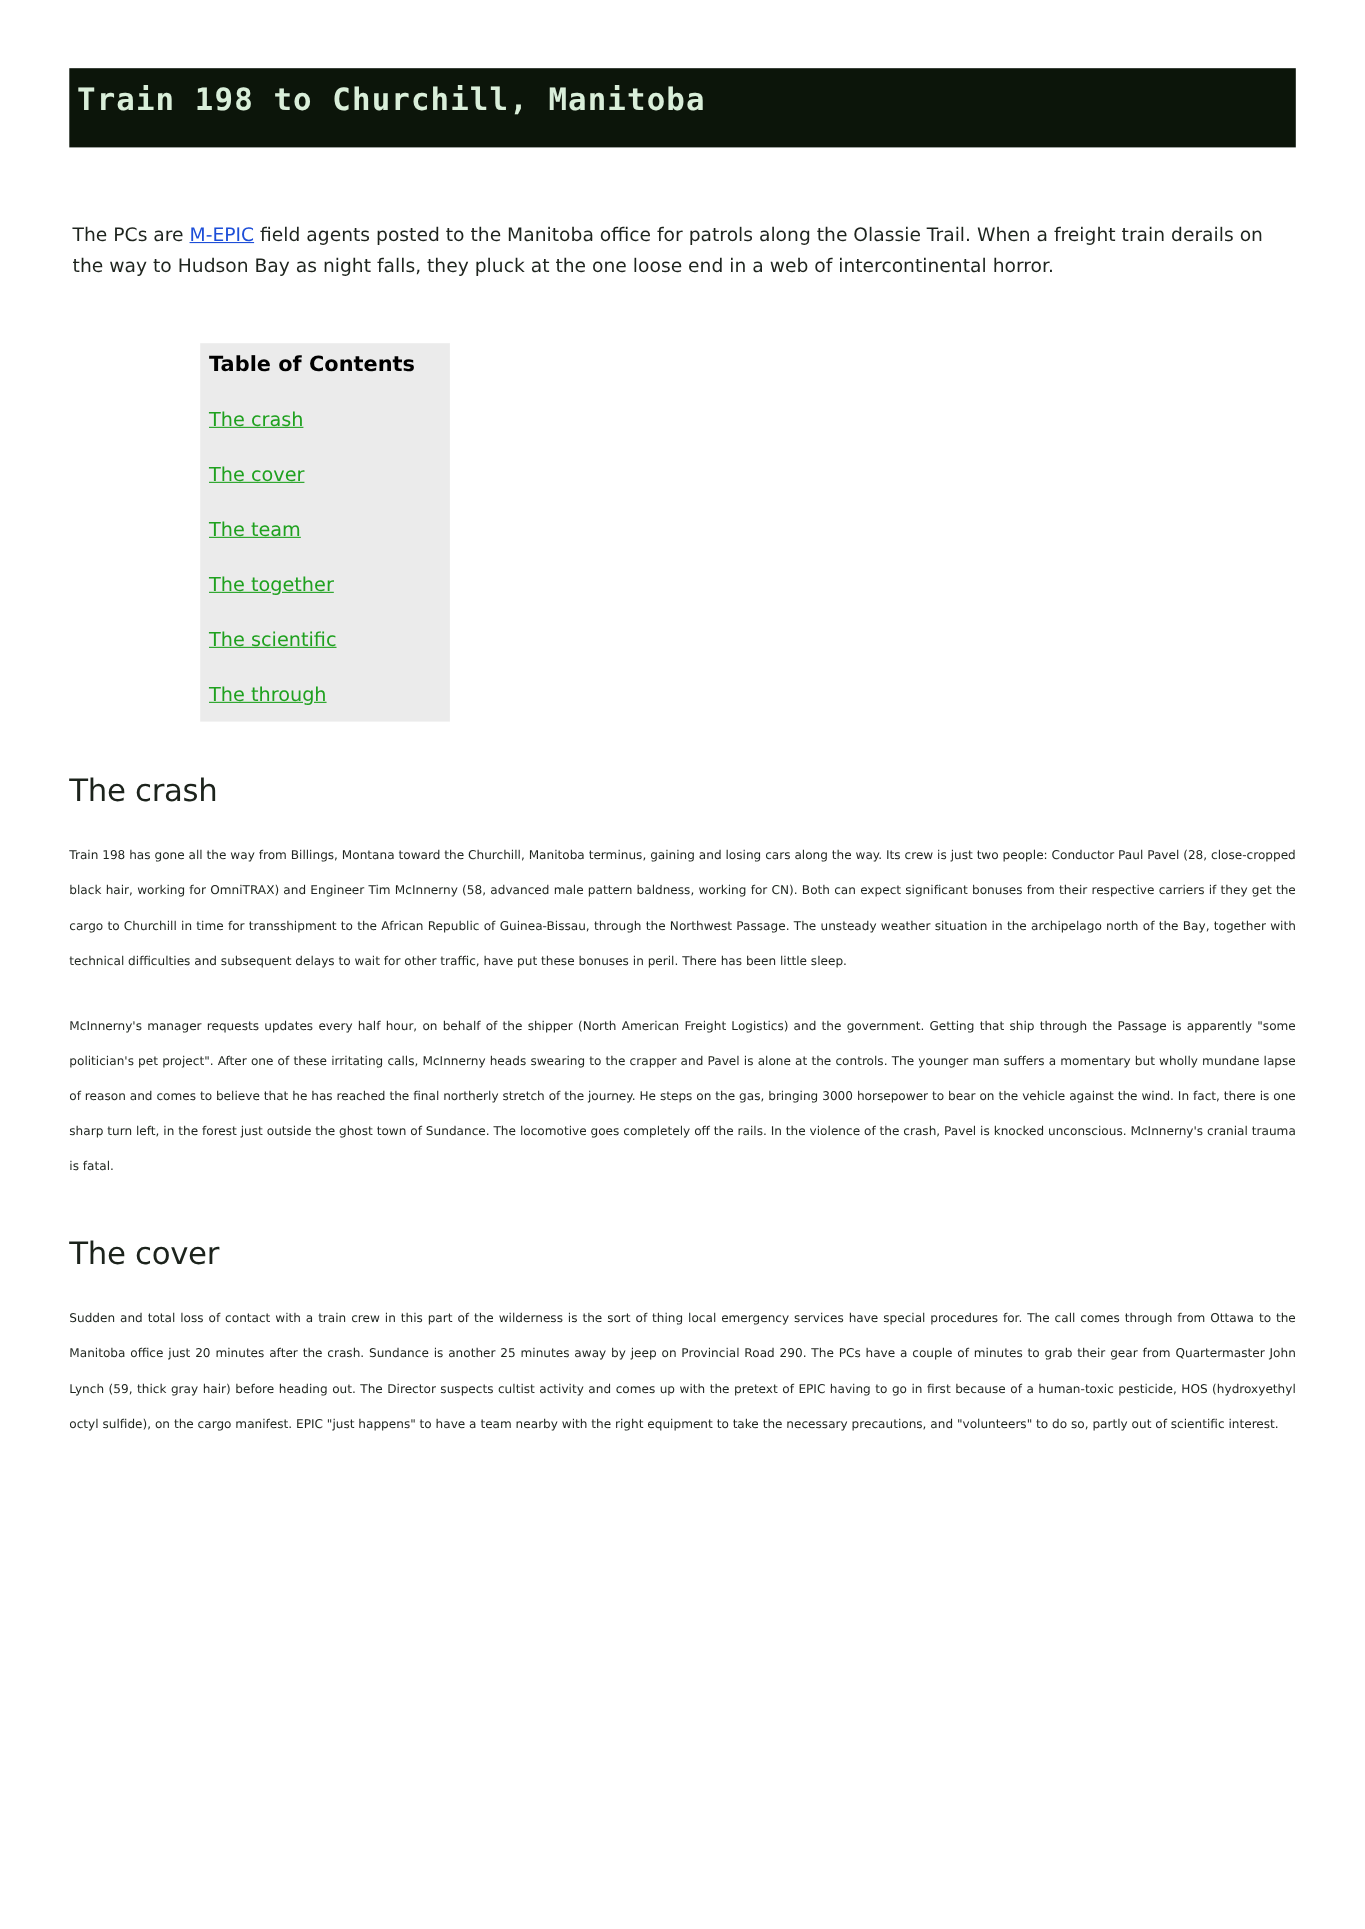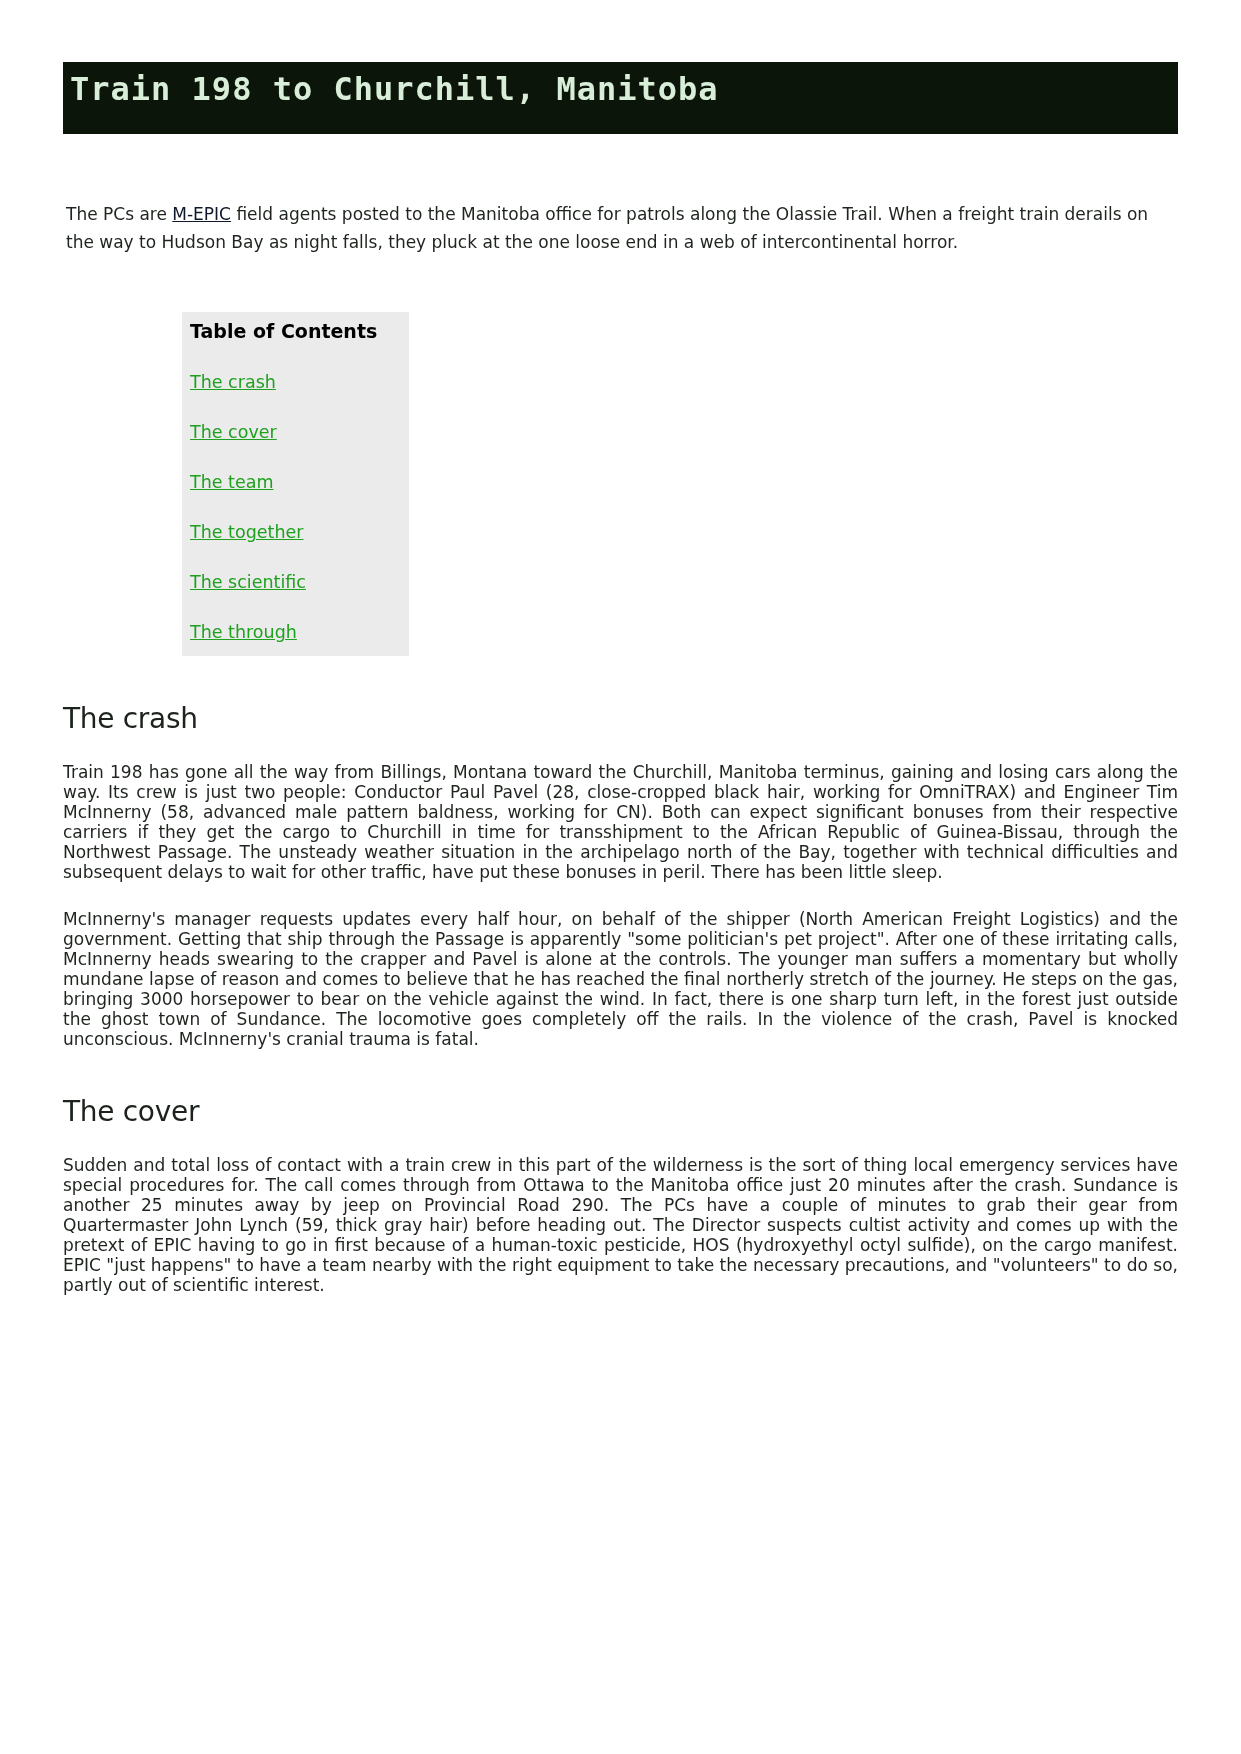--- a/index.html
+++ b/index.html
@@ -22,34 +22,34 @@
   }
   
   .banner {
     margin: 0;
     background: #0c150a;
     padding: 8px 10px 26px 7px;
   }
   .banner .banner-text {
     font-family: "DejaVu Sans Mono", "Liberation Mono", monospace;
     font-weight: bold;
-    font-size: 32px;
+    font-size: 28px;
     line-height: 34px;
     color: #d9eed9;
     letter-spacing: 1px;
   }
   
   .intro {
     margin: 66px 0 0 3px;
     font-size: 17px;
     line-height: 28px;
     text-align: left;
   }
   a.inline-link {
-    color: #0f172a;
+    color: #1d4ed8;
     text-decoration: underline;
     cursor: pointer;
   }
   
   .toc {
     margin: 56px 0 0 119px;
     width: 227px;
     box-sizing: border-box;
     background: #ebebeb;
     padding: 8px 8px 14px 8px;
@@ -73,22 +73,22 @@
   h2.section-heading {
     margin: 46px 0 0 0;
     font-size: 28px;
     font-weight: 400;
     color: #1c231c;
     letter-spacing: -0.3px;
   }
   
   p.body-para {
     margin: 27px 0 0 0;
-    font-size: 17px;
-    line-height: 20px;
+    font-size: 11px;
+    line-height: 32px;
     text-align: justify;
   }
 </style>
 </head>
 <body>
 
 <div class="page">
 
   <h1 class="banner"><span class="banner-text">Train 198 to Churchill, Manitoba</span></h1>
 

